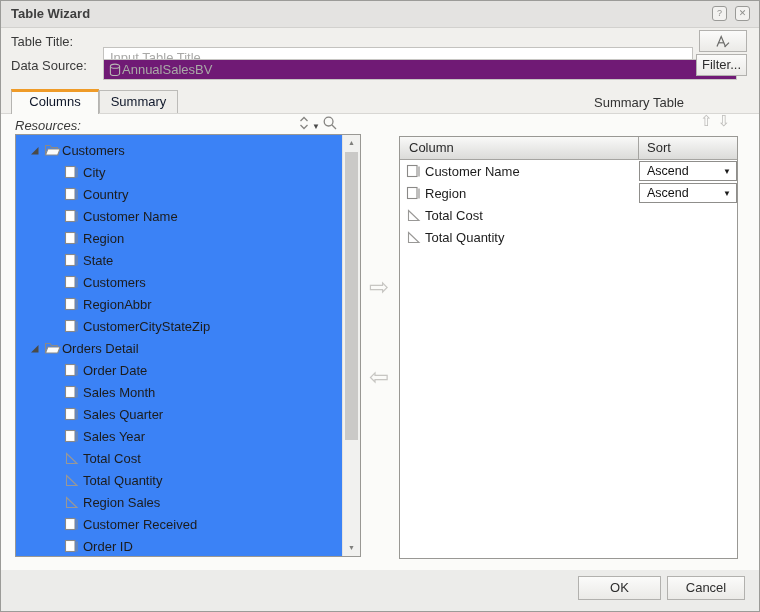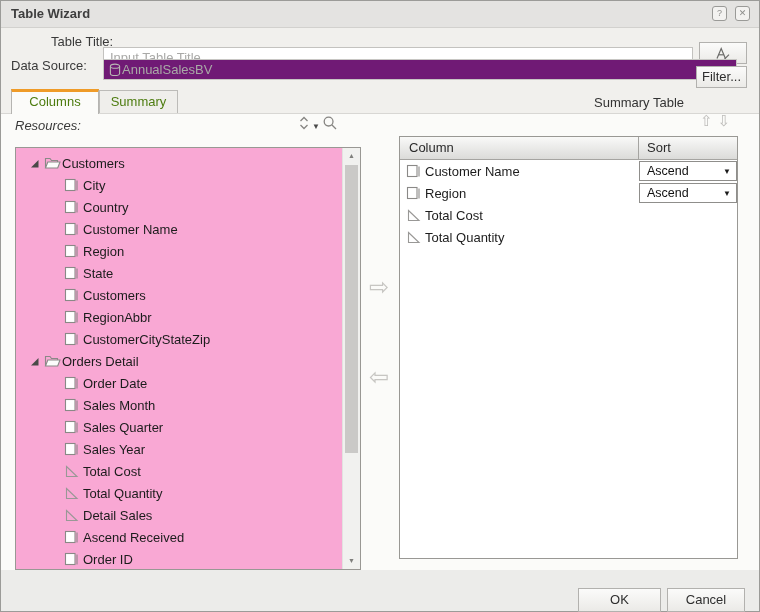--- a/index.html
+++ b/index.html
@@ -10,53 +10,53 @@
   .titlebar{position:absolute;left:0;top:0;right:0;height:26px;background:#e4e3e1;
     border-bottom:1px solid #d2d1ce;}
   .title-text{position:absolute;left:10px;top:5px;font-size:13px;font-weight:bold;color:#3e3e3e;}
   .tb-btn{position:absolute;top:5px;width:15px;height:15px;box-sizing:border-box;
     border:1px solid #9a9a97;border-radius:3px;background:#f3f2f0;color:#8f8f8c;
     font-size:9px;line-height:12px;text-align:center;cursor:default;}
   .tb-help{right:32px;}
   .tb-close{right:9px;}
   
   .form-label{position:absolute;left:10px;font-size:13px;color:#3a3a3a;}
-  .lbl-title{top:33px;margin-left:40px;}
+  .lbl-title{top:33px;}
   .lbl-source{top:57px;}
   .title-input{position:absolute;left:102px;top:46px;width:590px;height:21px;box-sizing:border-box;
     border:1px solid #c3c2bf;background:#fff;font-family:"Liberation Sans",sans-serif;
     font-size:13px;color:#333;padding:0 6px;outline:none;}
   .title-input::placeholder{color:#a9a9a7;opacity:1;}
   .btn{box-sizing:border-box;border:1px solid #b2b1ae;background:linear-gradient(#fbfbfa,#ebeae7);
-    font-size:13px;color:#2e2e2e;text-align:center;cursor:default;margin-top:12px;}
+    font-size:13px;color:#2e2e2e;text-align:center;cursor:default;}
   .font-btn{position:absolute;left:698px;top:29px;width:48px;height:22px;display:flex;
     align-items:center;justify-content:center;}
   .filter-btn{position:absolute;left:695px;top:53px;width:51px;height:22px;line-height:19px;}
   .source-combo{position:absolute;left:102px;top:58px;width:634px;height:21px;box-sizing:border-box;
     border:1px solid #c7c6c3;background:#701a75;}
   .source-inner{position:absolute;left:5px;top:2px;display:flex;align-items:center;}
   .source-text{font-size:13px;color:#a9a9a7;margin-left:1px;}
   .combo-caret{position:absolute;right:6px;top:6px;font-size:8px;color:#b3b2af;}
   
-  .tab{position:absolute;box-sizing:border-box;font-size:13px;color:#4d7c0f;text-align:center;}
+  .tab{position:absolute;box-sizing:border-box;font-size:13px;color:#0f172a;text-align:center;}
   .tab-active{left:10px;top:88px;width:88px;height:25px;background:#fbfbf9;
     border:1px solid #b5b4b1;border-bottom:none;border-top:3px solid #ef9b28;
     line-height:19px;z-index:3;}
   .tab-inactive{left:98px;top:89px;width:79px;height:24px;background:#efeeeb;
     border:1px solid #bcbbb8;border-bottom:none;line-height:21px;z-index:1;}
   .right-caption{position:absolute;left:593px;top:94px;font-size:13px;color:#333;}
   
   .content{position:absolute;left:0;top:112px;right:0;bottom:41px;background:#fbfbf9;
     border-top:1px solid #d8d7d4;z-index:2;}
   .resources-label{position:absolute;left:14px;top:117px;font-size:13px;color:#3a3a3a;z-index:4;font-style:italic;}
   .res-icons{position:absolute;left:296px;top:114px;display:flex;align-items:center;z-index:4;}
   .res-caret{font-size:8px;color:#4a4a4a;margin:6px 2px 0 1px;}
   
-  .tree-panel{position:absolute;left:14px;top:146px;width:346px;height:423px;box-sizing:border-box;
-    background:#f9a8d4;border:1px solid #999894;z-index:4;}
+  .tree-panel{position:absolute;left:14px;top:133px;width:346px;height:423px;box-sizing:border-box;
+    background:#3b82f6;border:1px solid #999894;z-index:4;}
   .tree-rows{position:absolute;left:0;top:4px;right:18px;}
   .tree-row{height:22px;display:flex;align-items:center;font-size:13px;color:#1c1c1c;
     white-space:nowrap;}
   .tree-row .expander{margin-left:14px;}
   .tree-row .folder-ic{margin-left:3px;}
   .tree-row .folder-lbl{margin-left:1px;}
   .tree-row .leaf-ic{margin-left:48px;}
   .tree-row .leaf-lbl{margin-left:4px;}
   
   .vscroll{position:absolute;top:0;right:0;bottom:0;width:17px;background:#f1f1ef;
@@ -263,28 +263,28 @@
         <div class="tree-row">
           <svg class="leaf-ic" width="15" height="14" viewBox="0 0 15 14">
             <path d="M2.5 2.5 L13 12.5 H2.5 Z" fill="none" stroke="#999896" stroke-width="1.1"></path>
           </svg>
           <span class="leaf-lbl">Total Quantity</span>
         </div>
         <div class="tree-row">
           <svg class="leaf-ic" width="15" height="14" viewBox="0 0 15 14">
             <path d="M2.5 2.5 L13 12.5 H2.5 Z" fill="none" stroke="#999896" stroke-width="1.1"></path>
           </svg>
-          <span class="leaf-lbl">Detail Sales</span>
-        </div>
-        <div class="tree-row">
-          <svg class="leaf-ic" width="15" height="14" viewBox="0 0 15 14">
-            <rect x="1.5" y="1.5" width="9.5" height="11" fill="#fff" stroke="#8a8987" stroke-width="1.1"></rect>
-            <path d="M13 2.5 V12.5" fill="none" stroke="#8a8987" stroke-width="1.1"></path>
-          </svg>
-          <span class="leaf-lbl">Ascend Received</span>
+          <span class="leaf-lbl">Region Sales</span>
+        </div>
+        <div class="tree-row">
+          <svg class="leaf-ic" width="15" height="14" viewBox="0 0 15 14">
+            <rect x="1.5" y="1.5" width="9.5" height="11" fill="#fff" stroke="#8a8987" stroke-width="1.1"></rect>
+            <path d="M13 2.5 V12.5" fill="none" stroke="#8a8987" stroke-width="1.1"></path>
+          </svg>
+          <span class="leaf-lbl">Customer Received</span>
         </div>
         <div class="tree-row">
           <svg class="leaf-ic" width="15" height="14" viewBox="0 0 15 14">
             <rect x="1.5" y="1.5" width="9.5" height="11" fill="#fff" stroke="#8a8987" stroke-width="1.1"></rect>
             <path d="M13 2.5 V12.5" fill="none" stroke="#8a8987" stroke-width="1.1"></path>
           </svg>
           <span class="leaf-lbl">Order ID</span>
         </div>
       </div>
     <div class="vscroll">

